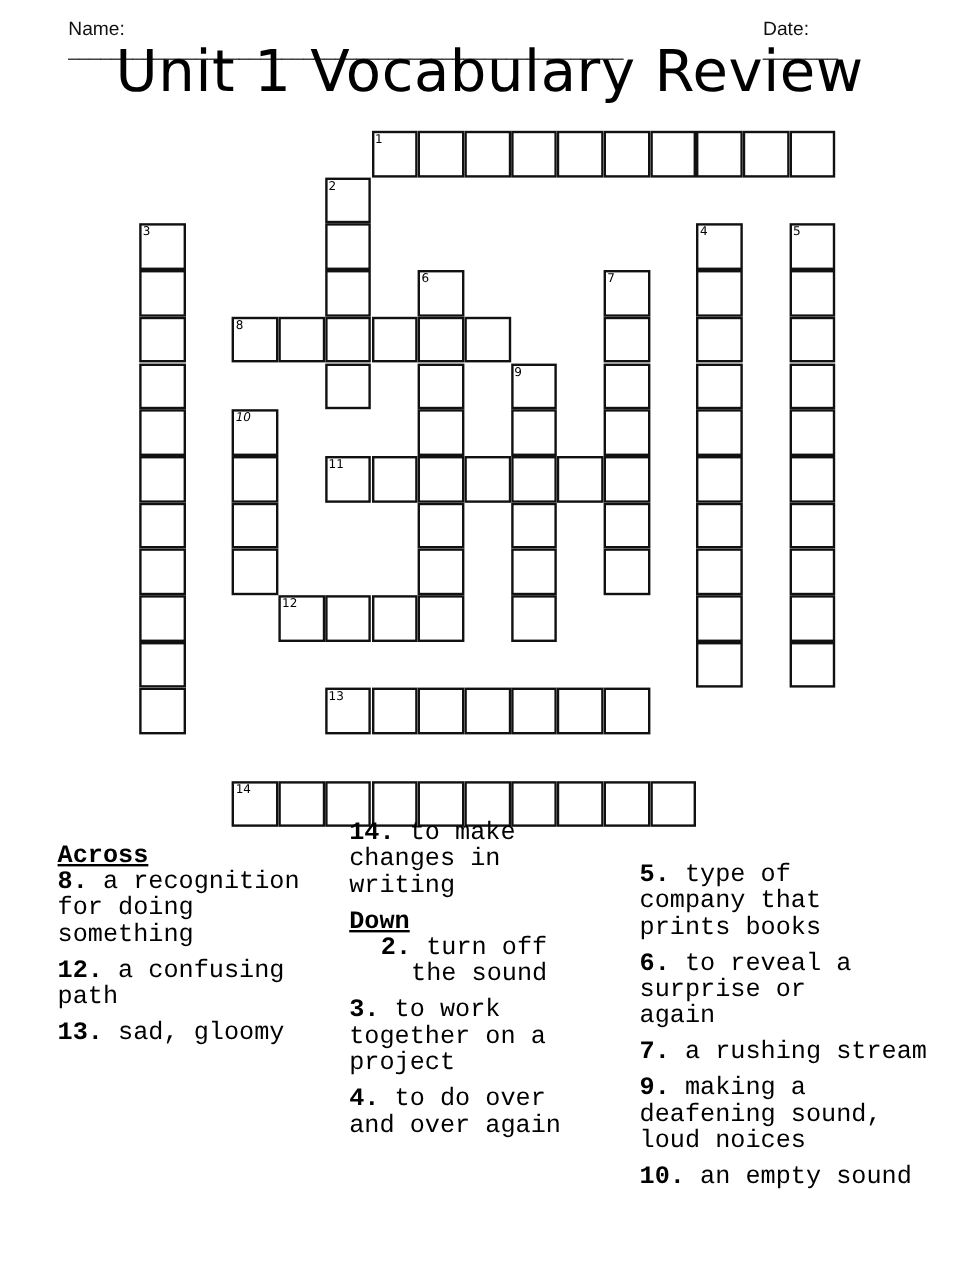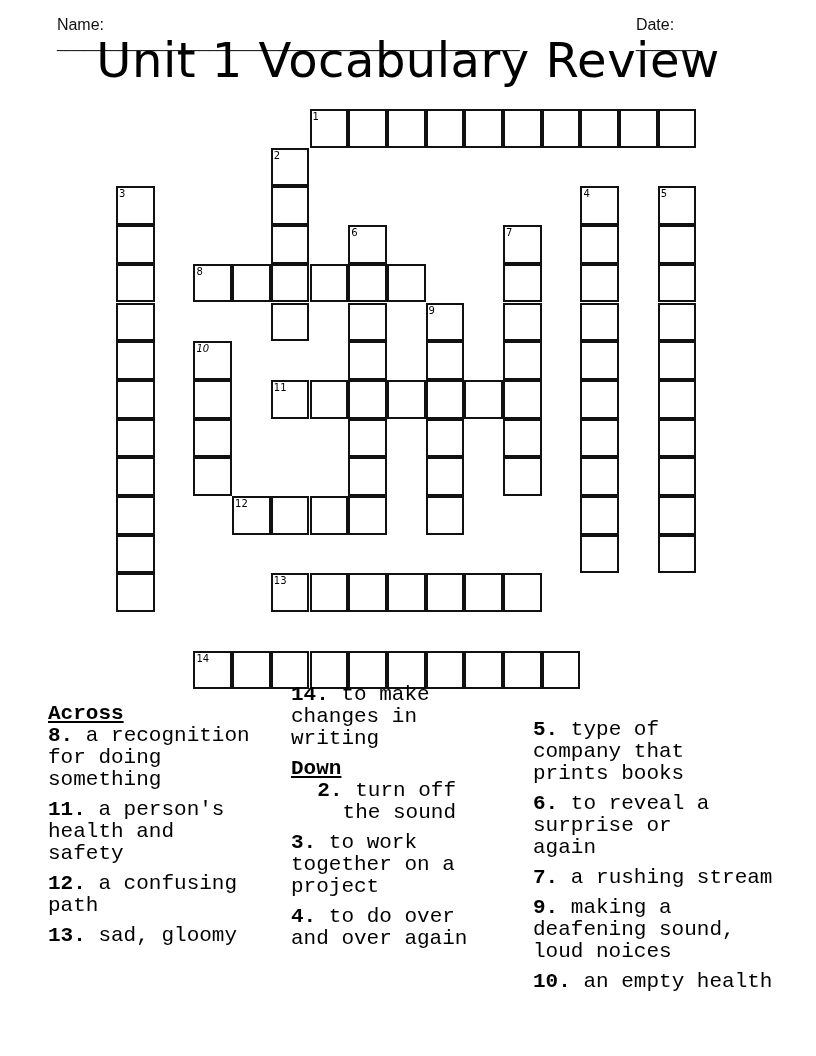--- a/index.html
+++ b/index.html
@@ -156,32 +156,31 @@
     <div class="cell" style="left: 387.9px; top: 651.8px;"></div>
     <div class="cell" style="left: 426.6px; top: 651.8px;"></div>
     <div class="cell" style="left: 465.3px; top: 651.8px;"></div>
     <div class="cell" style="left: 504px; top: 651.8px;"></div>
     <div class="cell" style="left: 542.7px; top: 651.8px;"></div>
   </div>
 
 <div class="clues" style="left:48px; top:703px; width:240px;">
   <div class="sec">Across</div>
   <div class="clue" style="width:215px;"><b>8.</b><span> a recognition for doing something</span></div>
-  <div class="clue" style="width:190px;"><b>11.</b><span> a person's health and safety</span></div>
   <div class="clue"><b>12.</b><span> a confusing path</span></div>
   <div class="clue"><b>13.</b><span> sad, gloomy</span></div>
 </div>
 
 <div class="clues" style="left:291px; top:684px; width:235px;">
   <div class="clue" style="width:225px;"><b>14.</b><span> to make changes in writing</span></div>
   <div class="sec">Down</div>
   <div class="clue" style="width:165px;text-align:right;"><b>2.</b><span> turn off the sound</span></div>
   <div class="clue" style="width:230px;"><b>3.</b><span> to work together on a project</span></div>
   <div class="clue" style="width:185px;"><b>4.</b><span> to do over and over again</span></div>
 </div>
 
 <div class="clues" style="left:533px; top:703px; width:240px;margin-top:16px;">
   <div class="clue" style="width:210px;"><b>5.</b><span> type of company that prints books</span></div>
   <div class="clue" style="width:190px;"><b>6.</b><span> to reveal a surprise or again</span></div>
   <div class="clue"><b>7.</b><span> a rushing stream</span></div>
   <div class="clue" style="width:230px;"><b>9.</b><span> making a deafening sound, loud noices</span></div>
-  <div class="clue"><b>10.</b><span> an empty health</span></div>
+  <div class="clue"><b>10.</b><span> an empty sound</span></div>
 </div>
 
 </body></html>

